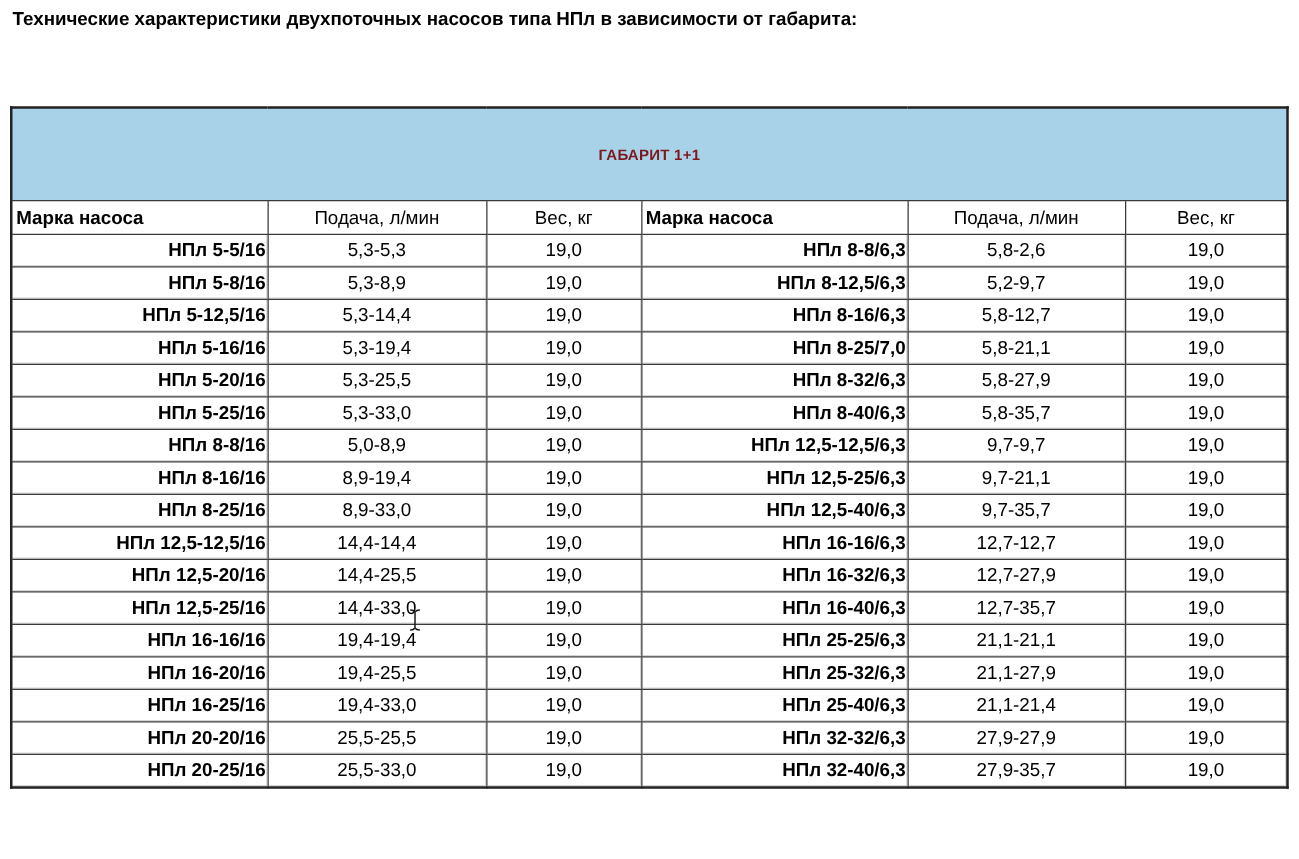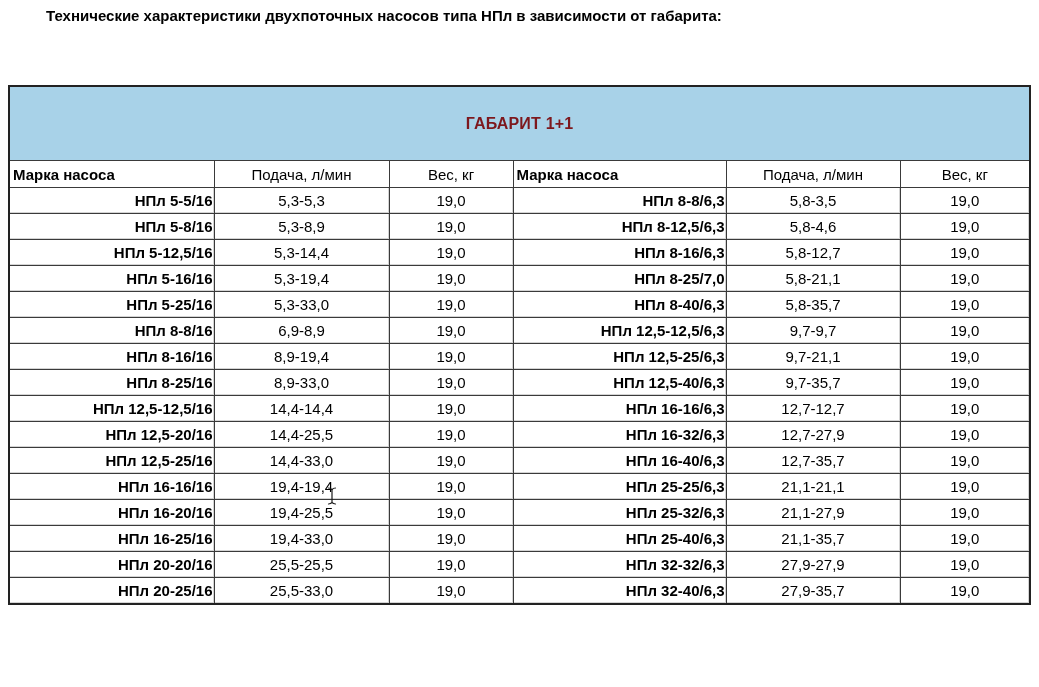--- a/index.html
+++ b/index.html
@@ -15,42 +15,41 @@
     font-family: "Liberation Sans", sans-serif;
     color: #000000;
   }
   .page-title {
     position: absolute;
     left: 10px;
     top: 7px;
     font-size: 15px;
     font-weight: bold;
     white-space: nowrap;
-    margin-left: 36px;
   }
   table.specs {
     position: absolute;
     left: 8px;
     top: 85px;
     border-collapse: collapse;
     table-layout: fixed;
     width: 1021px;
     font-size: 15px;
   }
   table.specs, table.specs th, table.specs td {
     border: 1px solid #3a3a3a;
   }
   table.specs {
     border: 2px solid #222222;
   }
   th.gabarit {
     height: 71px;
     background: var(--header-bg, #a8d2e8);
     color: var(--header-text, #7d181d);
-    font-size: 16px;
+    font-size: 12px;
     font-weight: bold;
     vertical-align: middle;
     letter-spacing: 0.2px;
     margin-left: 39px;
   }
   tr.colhead th {
     height: 24px;
     background: #ffffff;
     font-weight: normal;
     text-align: center;
@@ -115,58 +114,66 @@
       <th>Подача, л/мин</th>
       <th>Вес, кг</th>
     </tr>
   </thead>
   <tbody>
       <tr>
         <td class="name-cell">НПл 5-5/16</td>
         <td class="num-cell">5,3-5,3</td>
         <td class="num-cell">19,0</td>
         <td class="name-cell">НПл 8-8/6,3</td>
-        <td class="num-cell">5,8-3,5</td>
+        <td class="num-cell">5,8-2,6</td>
         <td class="num-cell">19,0</td>
       </tr>
       <tr>
         <td class="name-cell">НПл 5-8/16</td>
         <td class="num-cell">5,3-8,9</td>
         <td class="num-cell">19,0</td>
         <td class="name-cell">НПл 8-12,5/6,3</td>
-        <td class="num-cell">5,8-4,6</td>
+        <td class="num-cell">5,2-9,7</td>
         <td class="num-cell">19,0</td>
       </tr>
       <tr>
         <td class="name-cell">НПл 5-12,5/16</td>
         <td class="num-cell">5,3-14,4</td>
         <td class="num-cell">19,0</td>
         <td class="name-cell">НПл 8-16/6,3</td>
         <td class="num-cell">5,8-12,7</td>
         <td class="num-cell">19,0</td>
       </tr>
       <tr>
         <td class="name-cell">НПл 5-16/16</td>
         <td class="num-cell">5,3-19,4</td>
         <td class="num-cell">19,0</td>
         <td class="name-cell">НПл 8-25/7,0</td>
         <td class="num-cell">5,8-21,1</td>
         <td class="num-cell">19,0</td>
       </tr>
       <tr>
+        <td class="name-cell">НПл 5-20/16</td>
+        <td class="num-cell">5,3-25,5</td>
+        <td class="num-cell">19,0</td>
+        <td class="name-cell">НПл 8-32/6,3</td>
+        <td class="num-cell">5,8-27,9</td>
+        <td class="num-cell">19,0</td>
+      </tr>
+      <tr>
         <td class="name-cell">НПл 5-25/16</td>
         <td class="num-cell">5,3-33,0</td>
         <td class="num-cell">19,0</td>
         <td class="name-cell">НПл 8-40/6,3</td>
         <td class="num-cell">5,8-35,7</td>
         <td class="num-cell">19,0</td>
       </tr>
       <tr>
         <td class="name-cell">НПл 8-8/16</td>
-        <td class="num-cell">6,9-8,9</td>
+        <td class="num-cell">5,0-8,9</td>
         <td class="num-cell">19,0</td>
         <td class="name-cell">НПл 12,5-12,5/6,3</td>
         <td class="num-cell">9,7-9,7</td>
         <td class="num-cell">19,0</td>
       </tr>
       <tr>
         <td class="name-cell">НПл 8-16/16</td>
         <td class="num-cell">8,9-19,4</td>
         <td class="num-cell">19,0</td>
         <td class="name-cell">НПл 12,5-25/6,3</td>
@@ -219,21 +226,21 @@
         <td class="num-cell">19,0</td>
         <td class="name-cell">НПл 25-32/6,3</td>
         <td class="num-cell">21,1-27,9</td>
         <td class="num-cell">19,0</td>
       </tr>
       <tr>
         <td class="name-cell">НПл 16-25/16</td>
         <td class="num-cell">19,4-33,0</td>
         <td class="num-cell">19,0</td>
         <td class="name-cell">НПл 25-40/6,3</td>
-        <td class="num-cell">21,1-35,7</td>
+        <td class="num-cell">21,1-21,4</td>
         <td class="num-cell">19,0</td>
       </tr>
       <tr>
         <td class="name-cell">НПл 20-20/16</td>
         <td class="num-cell">25,5-25,5</td>
         <td class="num-cell">19,0</td>
         <td class="name-cell">НПл 32-32/6,3</td>
         <td class="num-cell">27,9-27,9</td>
         <td class="num-cell">19,0</td>
       </tr>

